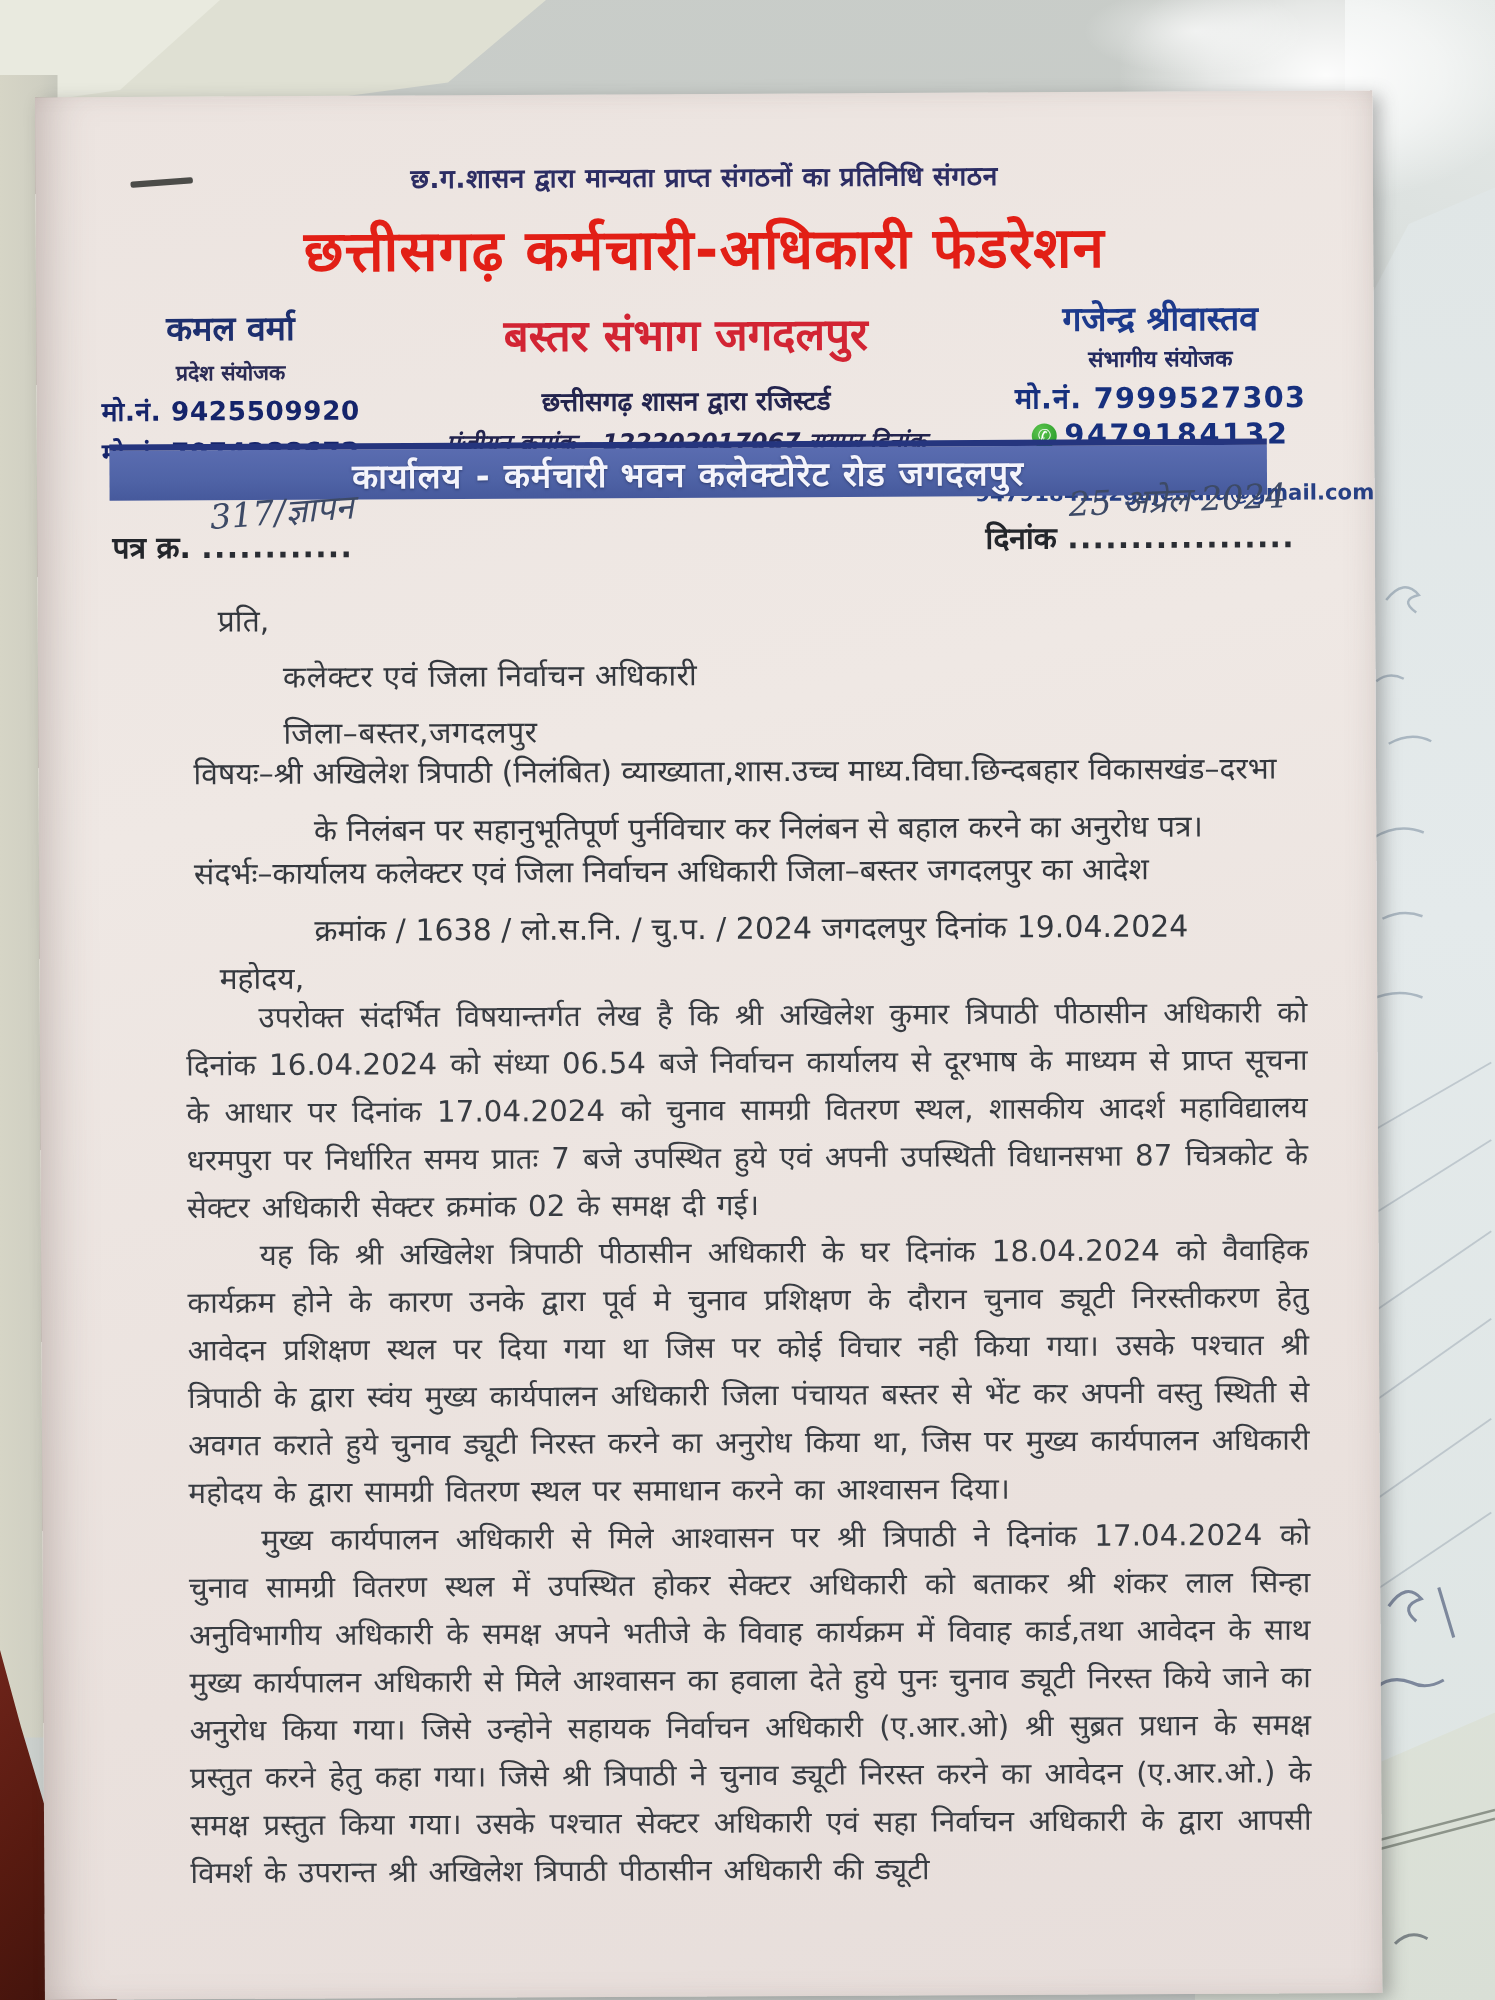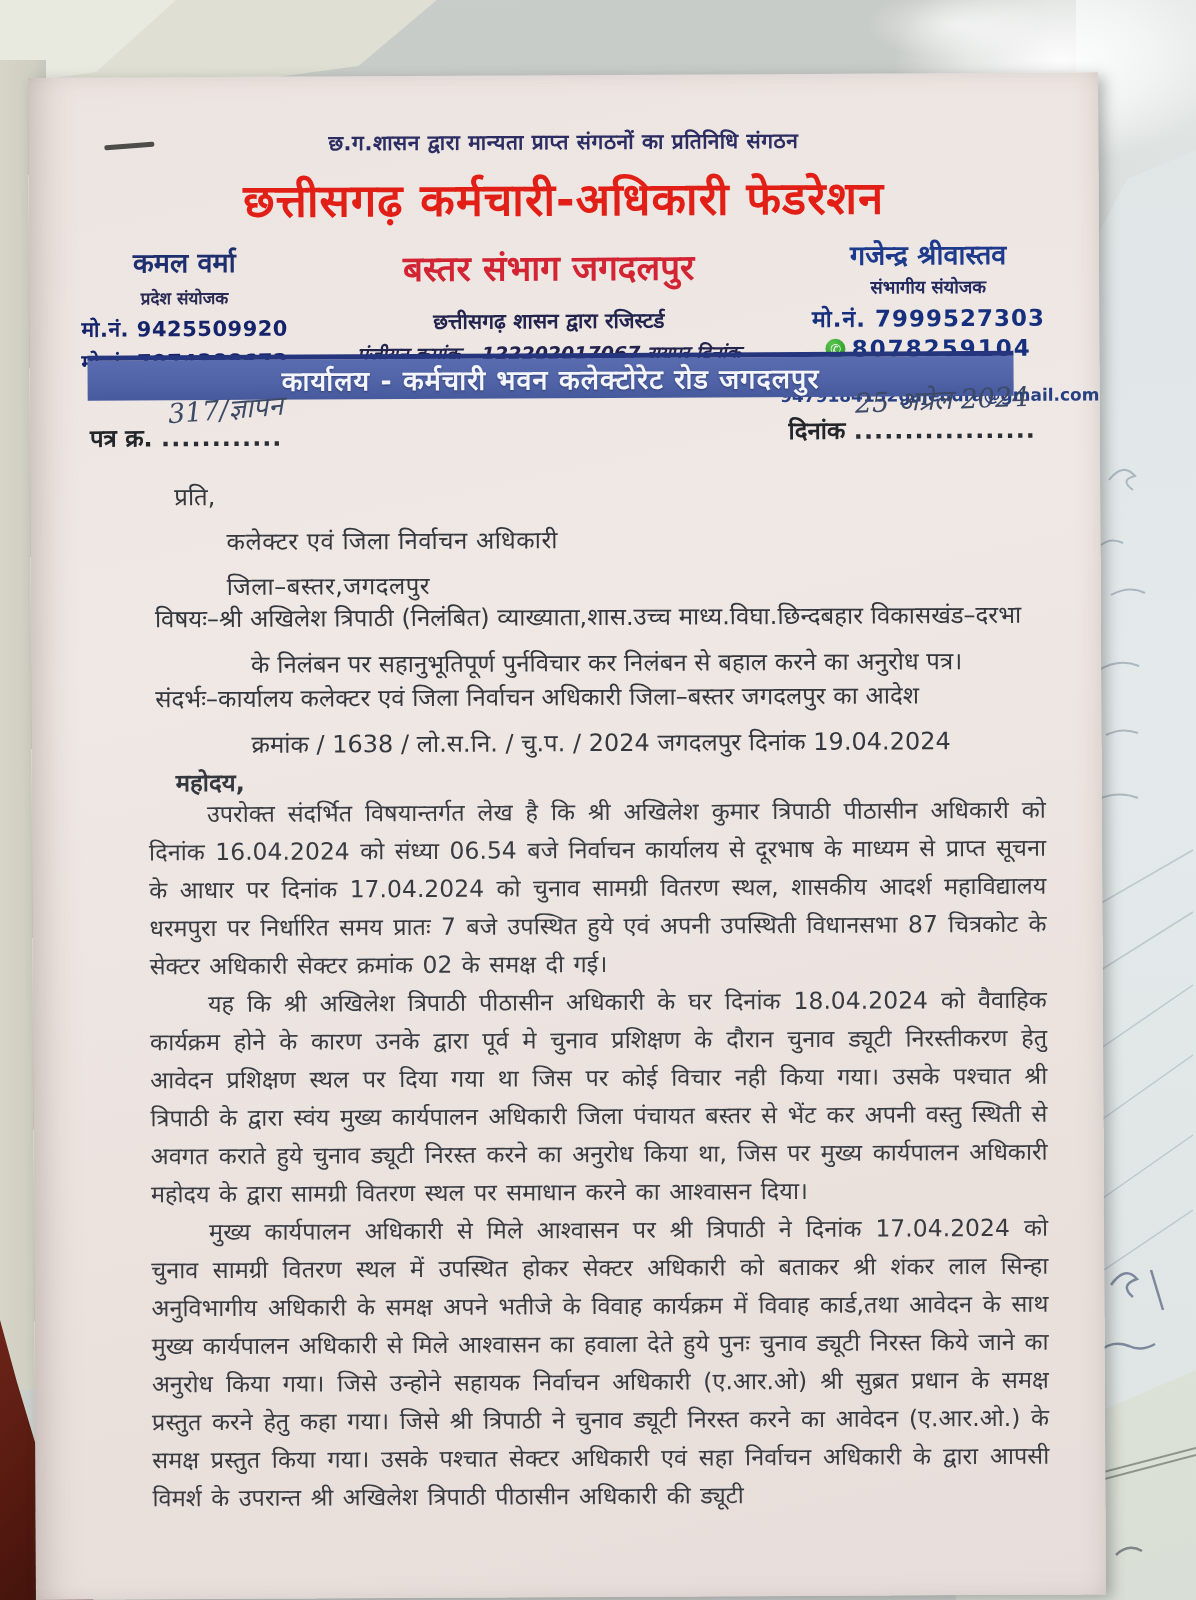--- a/index.html
+++ b/index.html
@@ -85,21 +85,21 @@
   .hw-ref{left:78px;top:-30px;transform:rotate(-4deg);}
   .hw-date{right:6px;top:-32px;transform:rotate(-2deg);}
   .letter-text{color:#34383e;}
   .recipient{position:absolute;left:144px;top:402px;font-size:24px;}
   .recipient .to-label{margin-bottom:12px;}
   .recipient .r-line{margin-left:52px;margin-bottom:12px;letter-spacing:.5px;}
   .subject{position:absolute;left:124px;top:524px;font-size:24px;width:880px;}
   .subject .s2{margin-left:96px;margin-top:13px;}
   .reference{position:absolute;left:124px;top:604px;font-size:24px;width:880px;}
   .reference .s2{margin-left:96px;margin-top:13px;}
-  .greeting{position:absolute;left:144px;top:688px;font-size:24px;font-weight:bold;}
+  .greeting{position:absolute;left:144px;top:688px;font-size:24px;}
   .bodytext{position:absolute;left:117px;top:718px;width:897px;}
   .para{font-size:23.5px;line-height:38px;text-align:justify;
     text-indent:58px;margin:0;color:#383c42;word-spacing:2px;}
   
   svg.bgmarks{position:absolute;}
 </style>
 </head>
 <body>
 
 <div class="layer bg-topleft-paper"></div>
@@ -165,21 +165,21 @@
       <div class="division">बस्तर संभाग जगदलपुर</div>
       <div class="registered">छत्तीसगढ़ शासन द्वारा रजिस्टर्ड</div>
       <div class="registration">पंजीयन क्रमांक - 122202017067 रायपुर दिनांक 16/01/2020</div>
     </div>
     <div class="col-right">
       <div class="name-r">गजेन्द्र श्रीवास्तव</div>
       <div class="role-r">संभागीय संयोजक</div>
       <div class="phone-r">मो.नं. 7999527303</div>
       <div class="wa-row">
         <span class="wa-icon">✆</span>
-        <span>8078259104</span>
+        <span>9479184132</span>
       </div>
       <div class="email-row">
         <span class="email-label">Email :</span>
         <span class="email-addr">9479184132gajendra@gmail.com</span>
       </div>
     </div>
   </div>
 
   <div class="banner">
     <span class="banner-text">कार्यालय - कर्मचारी भवन कलेक्टोरेट रोड जगदलपुर</span>

